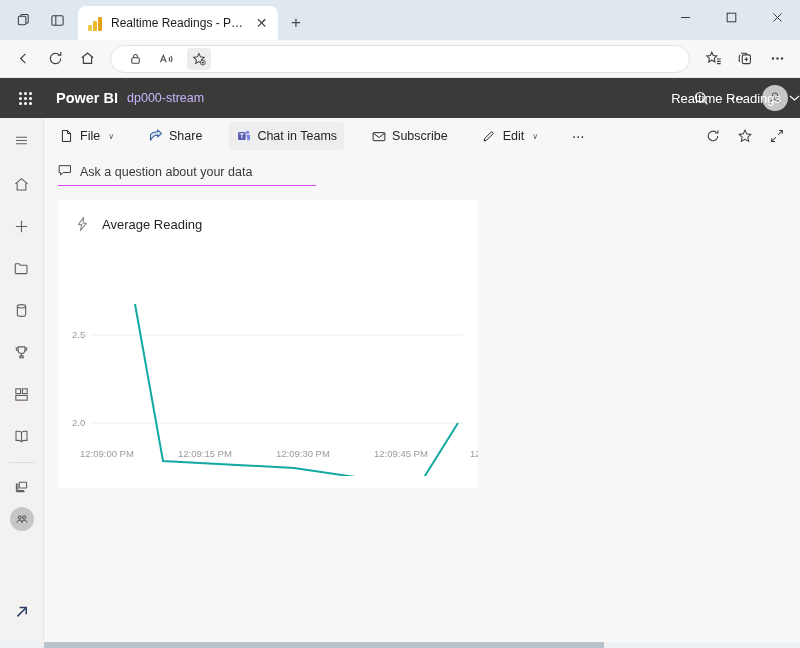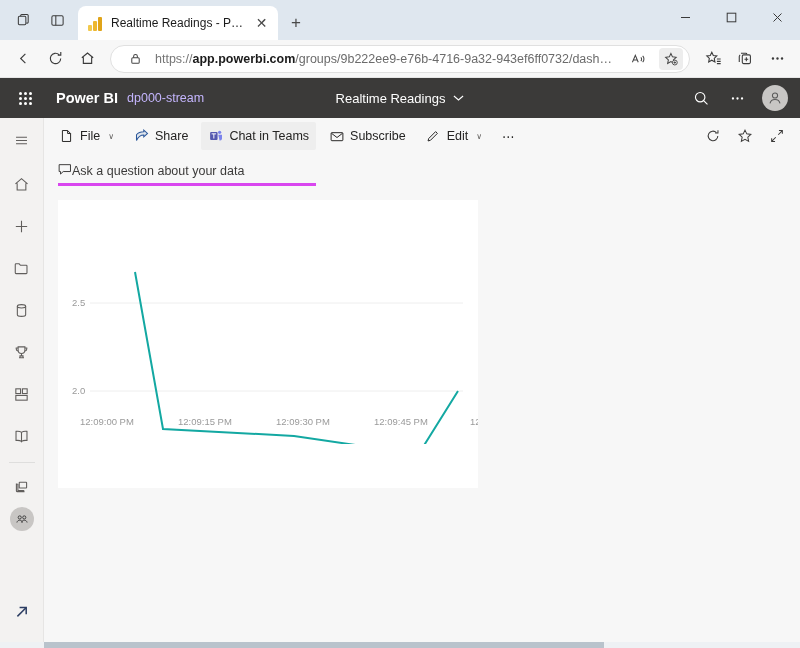--- a/index.html
+++ b/index.html
@@ -88,21 +88,21 @@
   .pbibar {
     height: 40px; background: #3b3a39; color: #fff;
     display: flex; align-items: center; padding: 0 12px; position: relative;
   }
   .waffle { width: 26px; display:flex; align-items:center; justify-content:center; }
   .waffle .g { display:grid; grid-template-columns: repeat(3,3px); gap:2px; }
   .waffle .g i { width:3px; height:3px; background:#fff; border-radius:50%; }
   .pbibrand { font-size: 14.5px; font-weight: 700; margin-left: 18px; }
   .pbiws { font-size: 12.5px; margin-left: 9px; color: #c4b5fd; }
   .pbititle {
-    position: absolute; left: 0; right: 0; text-align: center;
+    position: absolute; left: 0; right: 0; text-align: right;
     font-size: 13px; pointer-events: none;
   }
   .pbititle span { display: inline-flex; align-items: center; gap: 8px; pointer-events: auto; }
   .pbiright { margin-left: auto; display: flex; align-items: center; gap: 14px; }
   .pbiright .ic { width: 22px; height: 22px; display:flex; align-items:center; justify-content:center; }
   .avatar {
     width: 26px; height: 26px; border-radius: 50%;
     background: #c8c6c4; display: flex; align-items: center; justify-content: center;
   }
 
@@ -124,39 +124,39 @@
     display: flex; align-items: center; justify-content: center;
     color: #444; font-size: 10px; margin-top: 2px;
   }
   .sbspacer { flex: 1 1 auto; }
   .sbbottom { margin-bottom: 14px; }
 
   .content { flex: 1 1 auto; display: flex; flex-direction: column; min-width: 0; }
 
   
   .cmdbar {
-    height: 36px; display: flex; align-items: center; gap: 6px;
+    height: 36px; display: flex; align-items: center; gap: 20px;
     padding: 0 8px; background: #f7f7f7;
   }
   .cmd {
     height: 28px; display: flex; align-items: center; gap: 6px;
     padding: 0 7px; font-size: 12.5px; color: #252423; border-radius: 2px;
     white-space: nowrap;
   }
   .cmd.hl { background: #eeeeee; }
   .cmd .chev { font-size: 8px; color: #605e5c; margin-left: 2px; }
   .cmdicon { width: 15px; height: 15px; display: flex; align-items: center; justify-content: center; }
   .cmdright { margin-left: auto; display: flex; align-items: center; gap: 10px; padding-right: 4px; }
   .cmdright .ic { width: 22px; height: 22px; display:flex; align-items:center; justify-content:center; color:#3b3a39; }
 
   
   .qarow { padding: 6px 0 8px 14px; }
   .qabox {
-    width: 258px; height: 26px; display: flex; align-items: center; 
-    border-bottom: 3px solid #d946ef; padding-bottom: 2px;
+    width: 258px; height: 26px; display: flex; align-items: center; gap: 8px;
+    border-bottom: 1px solid #d946ef; padding-bottom: 2px;
   }
   .qatext { font-size: 12.5px; color: #3b3a39; }
 
   
   .canvas { flex: 1 1 auto; position: relative; padding: 6px 0 0 14px; }
   .tile {
     width: 420px; height: 288px; background: #ffffff;
     display: flex; flex-direction: column; padding: 0;
   }
   .tilehdr { display: flex; align-items: center; gap: 12px; padding: 16px 0 0 16px; }
@@ -240,21 +240,20 @@
       </svg>
     </div>
 
     <div class="omnibox">
       <span class="obicon">
         <svg width="13" height="13" viewBox="0 0 14 14" fill="none" stroke="#444" stroke-width="1.1">
           <rect x="3" y="6.2" width="8" height="6" rx="1.2"></rect>
           <path d="M5 6.2V4.6a2 2 0 0 1 4 0v1.6"></path>
         </svg>
       </span>
-      <span class="urltext"><span class="sch">https://</span><b>app.powerbi.com</b><span>/groups/9b222ee9-e76b-4716-9a32-943ef6ff0732/dash…</span></span>
       <span class="obicon">
         <svg width="16" height="14" viewBox="0 0 17 14" fill="none" stroke="#444" stroke-width="1.1">
           <path d="M1.5 10.5L4.6 3l3.1 7.5M2.7 8h3.9"></path>
           <path d="M10.5 5.2c1 1 1 3 0 4M12.4 3.6c1.8 1.8 1.8 5 0 6.8"></path>
         </svg>
       </span>
       <span class="obicon fav">
         <svg width="14" height="14" viewBox="0 0 15 15" fill="none" stroke="#444" stroke-width="1.1">
           <path d="M7.4 1.6l1.7 3.6 3.9.5-2.9 2.7.8 3.9-3.5-2-3.5 2 .8-3.9L1.8 5.7l3.9-.5z"></path>
           <circle cx="11.6" cy="11.3" r="2.6" fill="#fff" stroke="#444" stroke-width="1"></circle>
@@ -497,20 +496,28 @@
             <svg width="14" height="13" viewBox="0 0 15 14" fill="none" stroke="#3b3a39" stroke-width="1.05">
               <path d="M1.2 1.8h12.2v7.4H5.6l-2.9 2.7V9.2H1.2z"></path>
             </svg>
           </span>
           <span class="qatext">Ask a question about your data</span>
         </div>
       </div>
 
       <div class="canvas">
         <div class="tile">
+          <div class="tilehdr">
+            <span class="bolt">
+              <svg width="15" height="16" viewBox="0 0 15 16" fill="none" stroke="#8a8886" stroke-width="1.05" stroke-linejoin="round">
+                <path d="M8.6 1.4L3.4 8.6h3.3l-1.3 6 6-7.4H8.1z"></path>
+              </svg>
+            </span>
+            <span class="tiletitle">Average Reading</span>
+          </div>
 
           <div class="chartwrap">
             <svg class="chart" viewBox="0 0 420 244" preserveAspectRatio="none">
 
               <line class="gl" x1="32" y1="103" x2="405" y2="103"></line>
               <line class="gl" x1="32" y1="191" x2="405" y2="191"></line>
 
               <text class="ylabel" x="14" y="106">2.5</text>
               <text class="ylabel" x="14" y="194">2.0</text>
 

